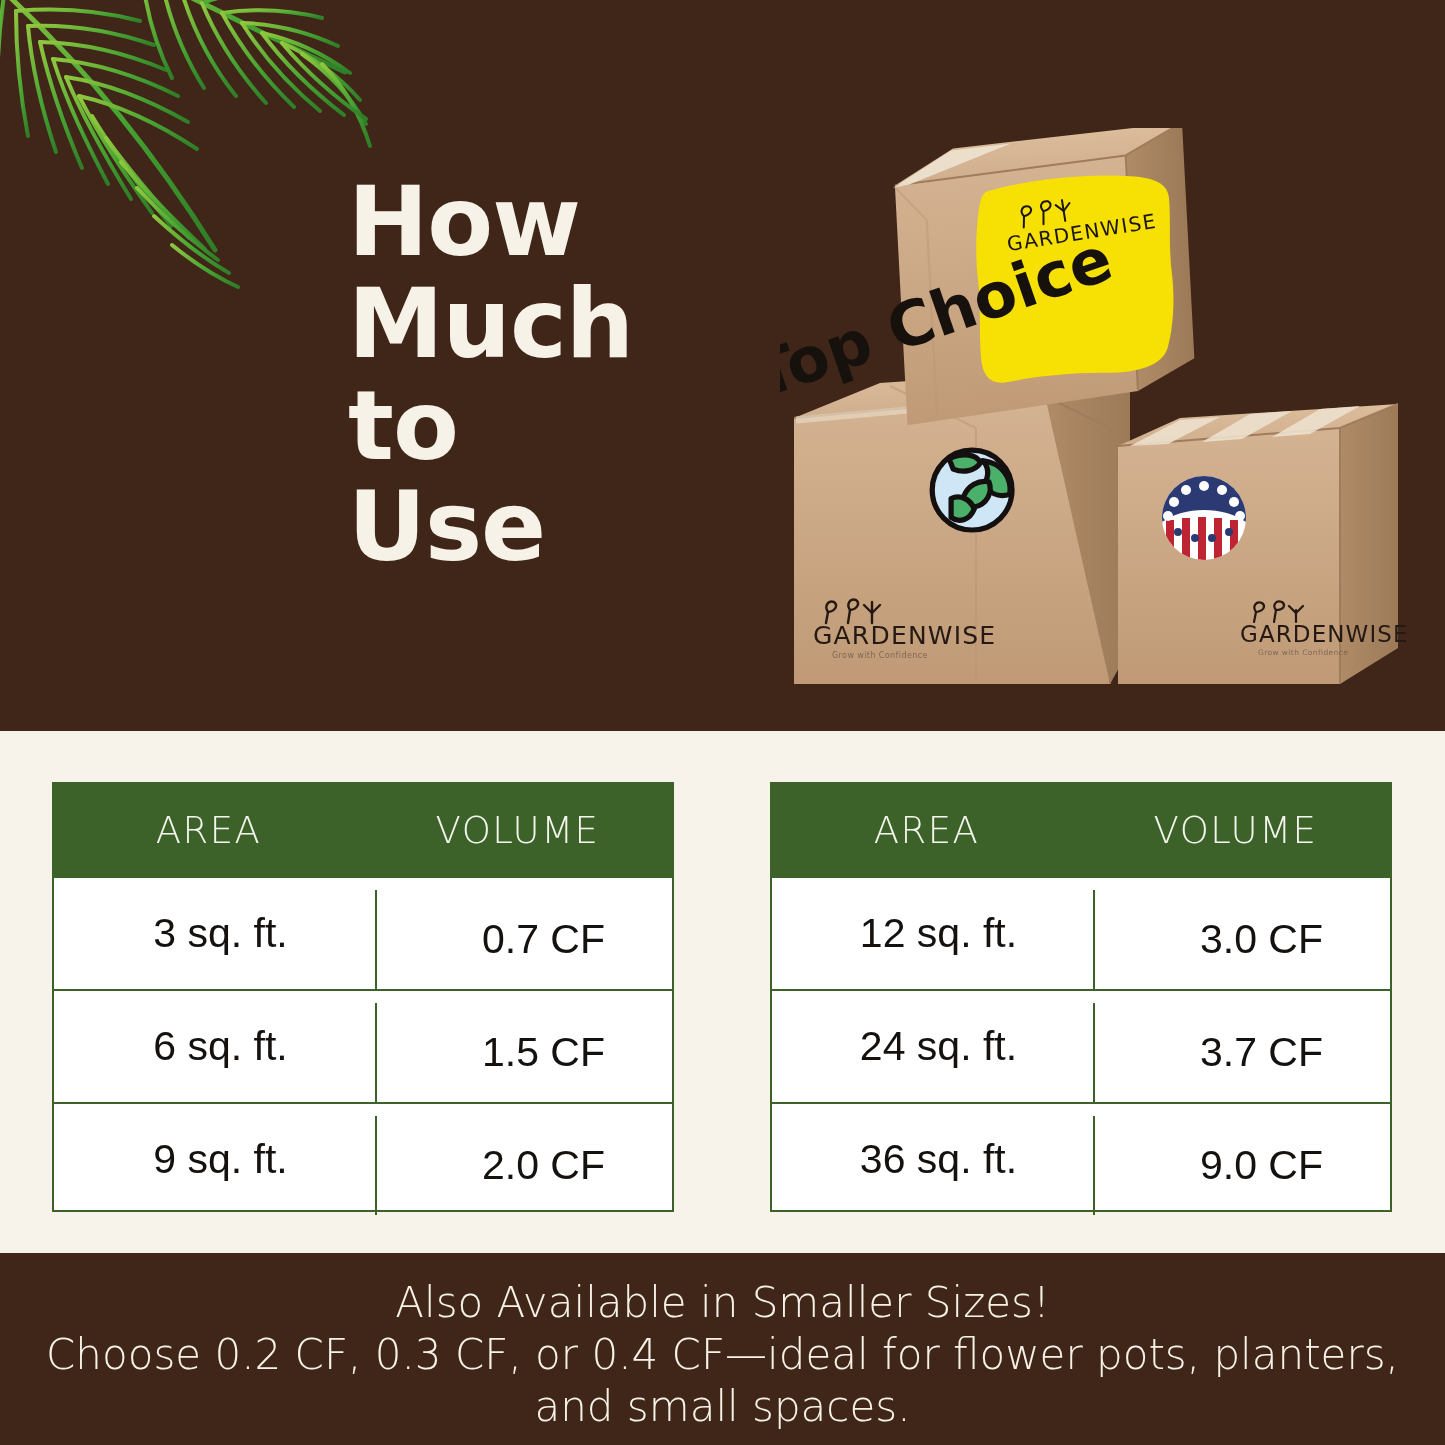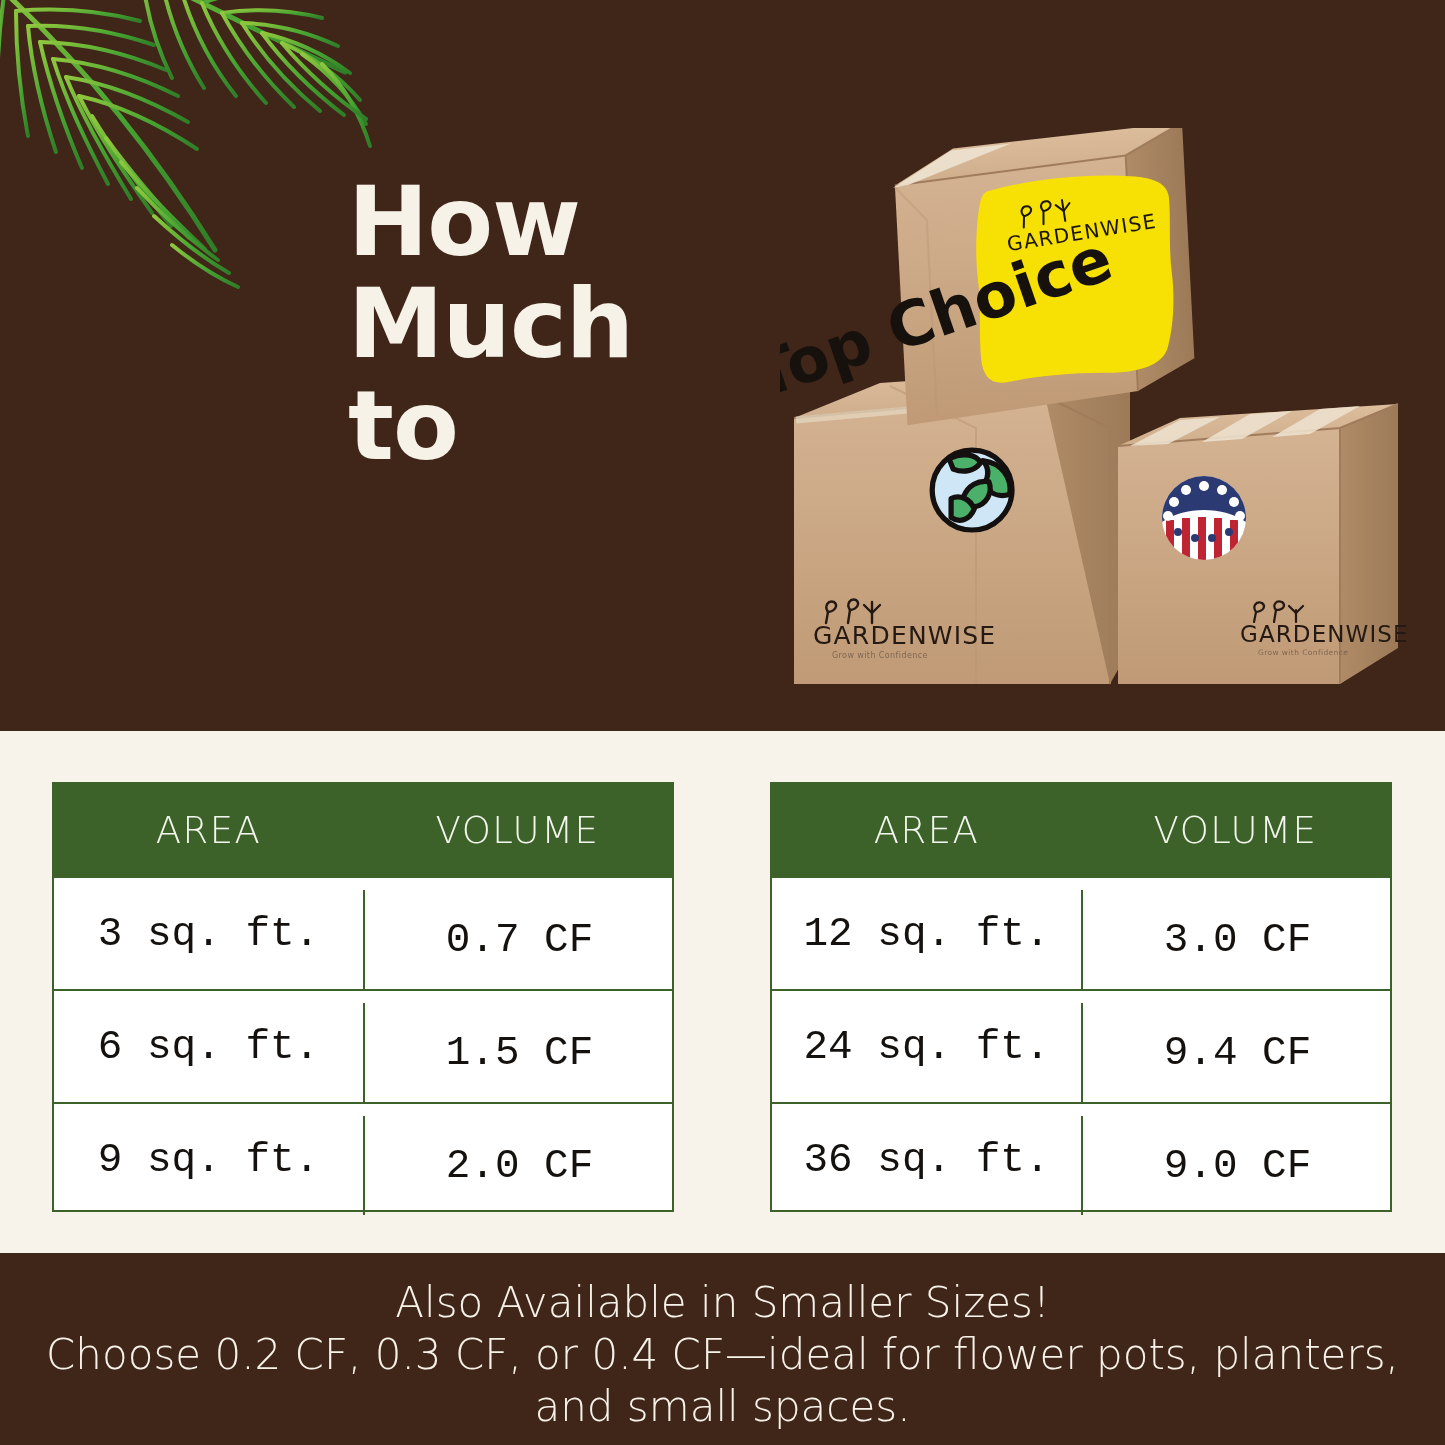--- a/index.html
+++ b/index.html
@@ -67,23 +67,24 @@
   }
   .trow{
     display:flex;height:111px;
     border-top:2px solid #3c6129;
   }
   .trow:first-of-type{border-top:none;}
   .td{
     flex:0 0 50%;
     display:flex;align-items:center;justify-content:center;
     color:#14110f;
-    font-family:Liberation Mono, monospace;
+    font-family:Liberation Sans, sans-serif;
     font-size:41px;
     font-weight:300;
+    padding-left:12px;
   }
   .td.cell-right{border-left:2px solid #3c6129;margin-top:12px;}
 
   
   .footer{
     position:absolute;left:0;top:1277px;width:1445px;
     text-align:center;
     color:#f6f2e7;
     font-family:"DejaVu Sans", sans-serif;
     font-weight:300;
@@ -163,20 +164,21 @@
           <path d="M292 73 C 316 106, 344 132, 374 155"></path>
           <path d="M312 83 C 338 114, 366 138, 396 159"></path>
         </g>
       </g>
     </svg>
   </div>
 
   <div class="heading">
     <div>How</div>
     <div>Much to</div>
+    <div>Use</div>
   </div>
 
   <div class="boxart">
     <svg width="630" height="560" viewBox="0 0 630 560">
       <defs>
         <linearGradient id="cbFront" x1="0" y1="0" x2="0" y2="1">
           <stop offset="0%" stop-color="#d4b392"></stop>
           <stop offset="100%" stop-color="#c09a76"></stop>
         </linearGradient>
         <linearGradient id="cbSide" x1="0" y1="0" x2="1" y2="0">
@@ -340,21 +342,21 @@
     <div class="thead">
       <div class="th">AREA</div>
       <div class="th">VOLUME</div>
     </div>
     <div class="trow">
       <div class="td">12 sq. ft.</div>
       <div class="td cell-right">3.0 CF</div>
     </div>
     <div class="trow">
       <div class="td">24 sq. ft.</div>
-      <div class="td cell-right">9.4 CF</div>
+      <div class="td cell-right">3.7 CF</div>
     </div>
     <div class="trow">
       <div class="td">36 sq. ft.</div>
       <div class="td cell-right">9.0 CF</div>
     </div>
   </div>
 
   <div class="footer">
     <div>Also Available in Smaller Sizes!</div>
     <div>Choose 0.2 CF, 0.3 CF, or 0.4 CF—ideal for flower pots, planters,</div>

